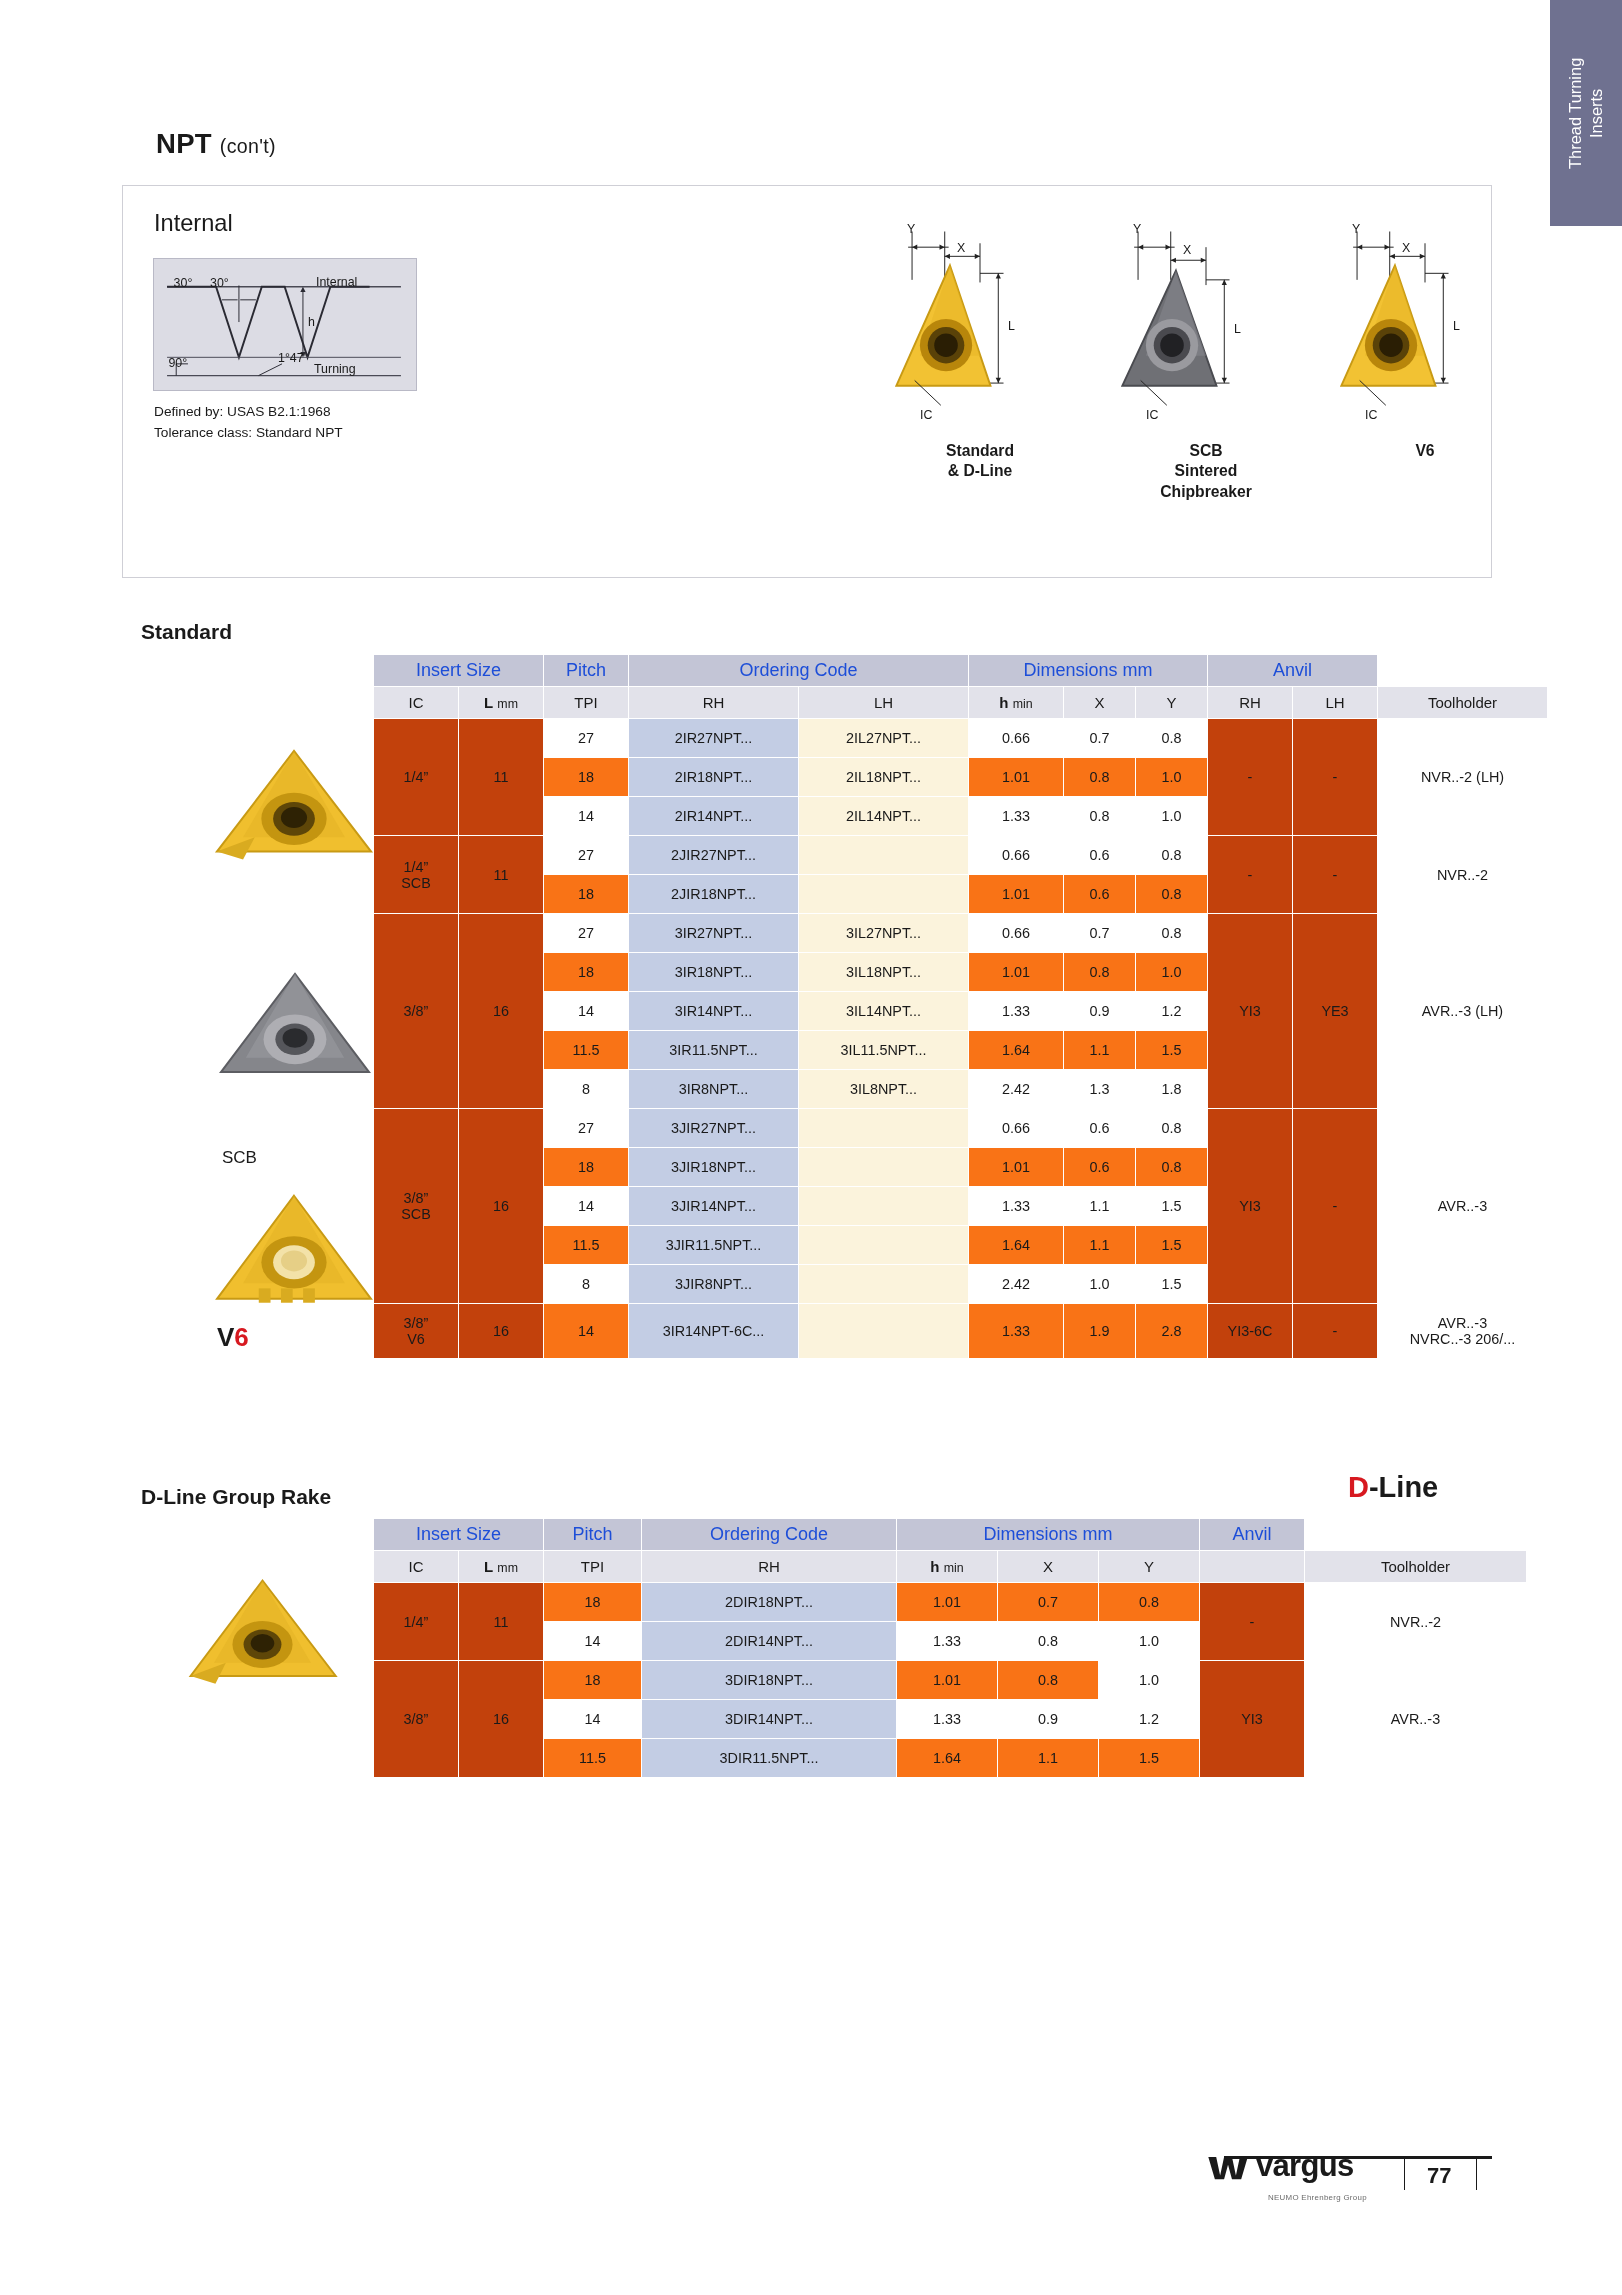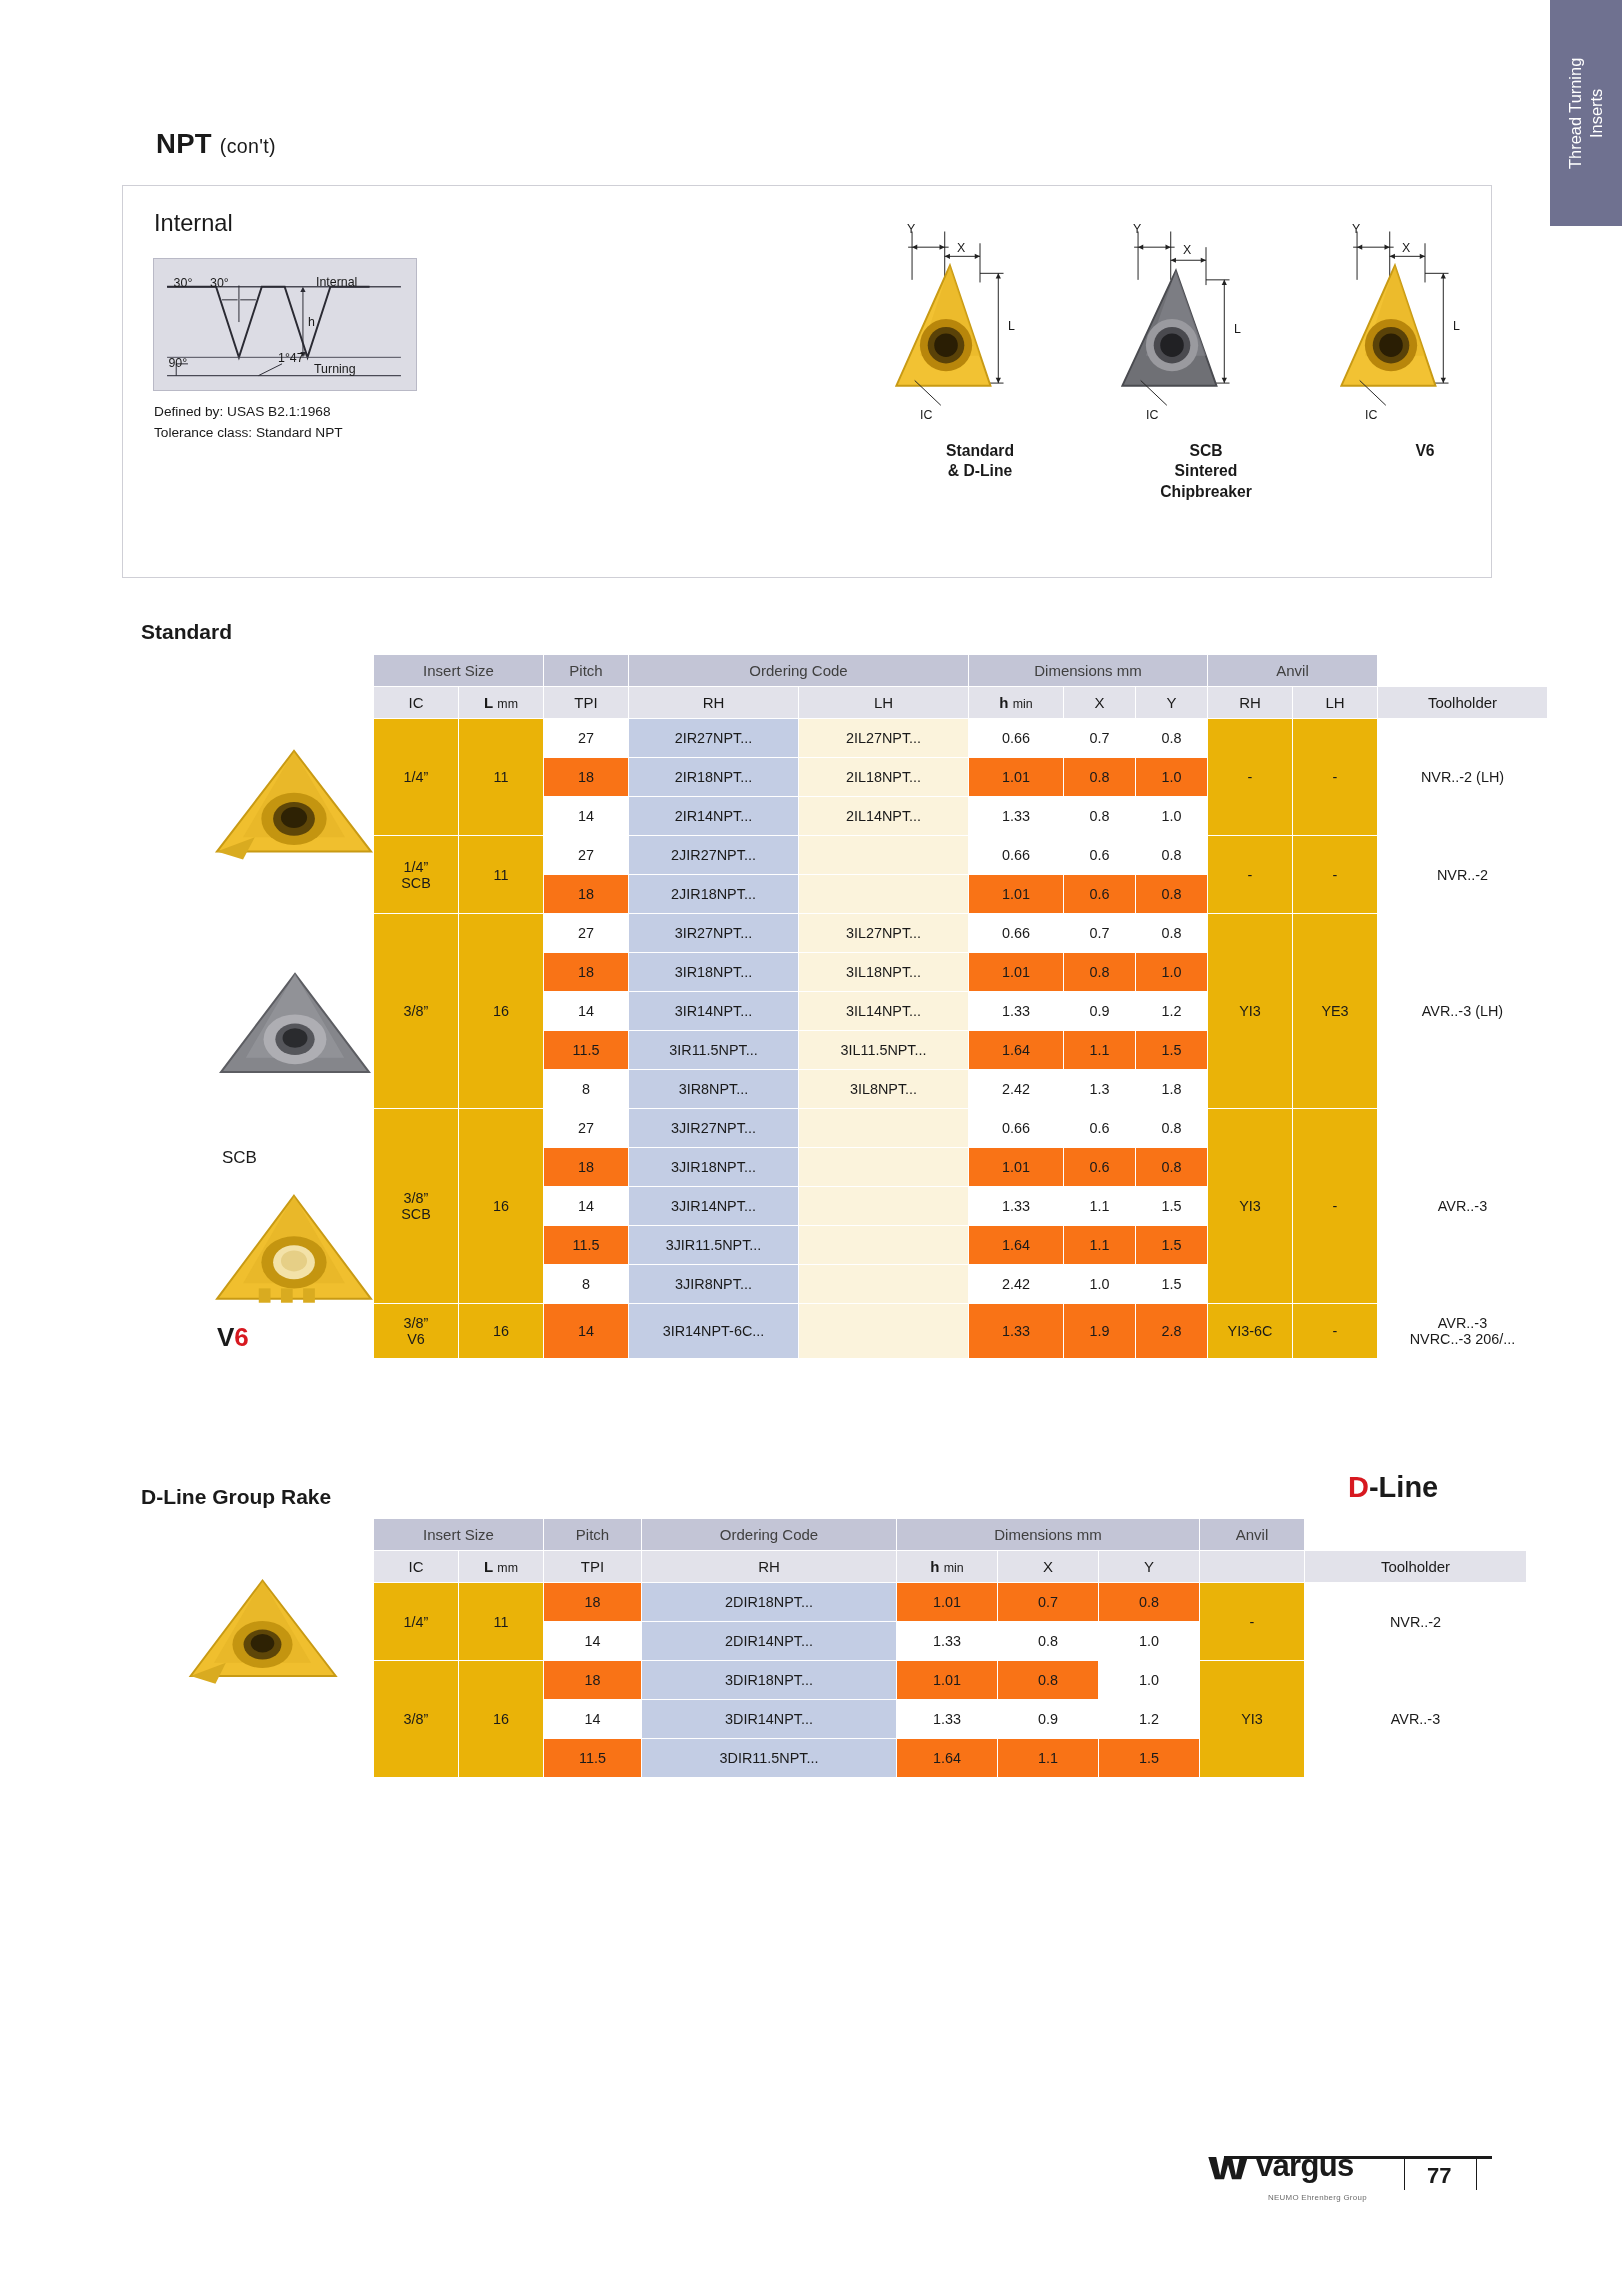--- a/index.html
+++ b/index.html
@@ -124,23 +124,23 @@
     border-collapse: collapse;
     font-size: 14.4px;
   }
   table.spec td, table.spec th {
     border: 0.7px solid #ffffff;
     text-align: center;
     vertical-align: middle;
     font-weight: normal;
     padding: 0;
   }
-  .hdr1 td { background: #c3c5d6; color: #404040; height: 31px; font-size: 15px; }
+  .hdr1 td { background: #c3c5d6; color: #1d4ed8; height: 31px; font-size: 18px; }
   .hdr2 td { background: #e2e2ea; color: #1a1a1a; height: 31px; font-size: 15px; }
-  .cell-grey { background: #eab308; }
+  .cell-grey { background: #c2410c; }
   .cell-white { background: #ffffff; }
   .cell-blue { background: #c3cde4; }
   .cell-cream { background: #fbf3dc; }
   .cell-lgrey { background: #f97316; }
   .bold { font-weight: bold; }
 
   
   .footer-line {
     position: absolute;
     left: 1224px;

